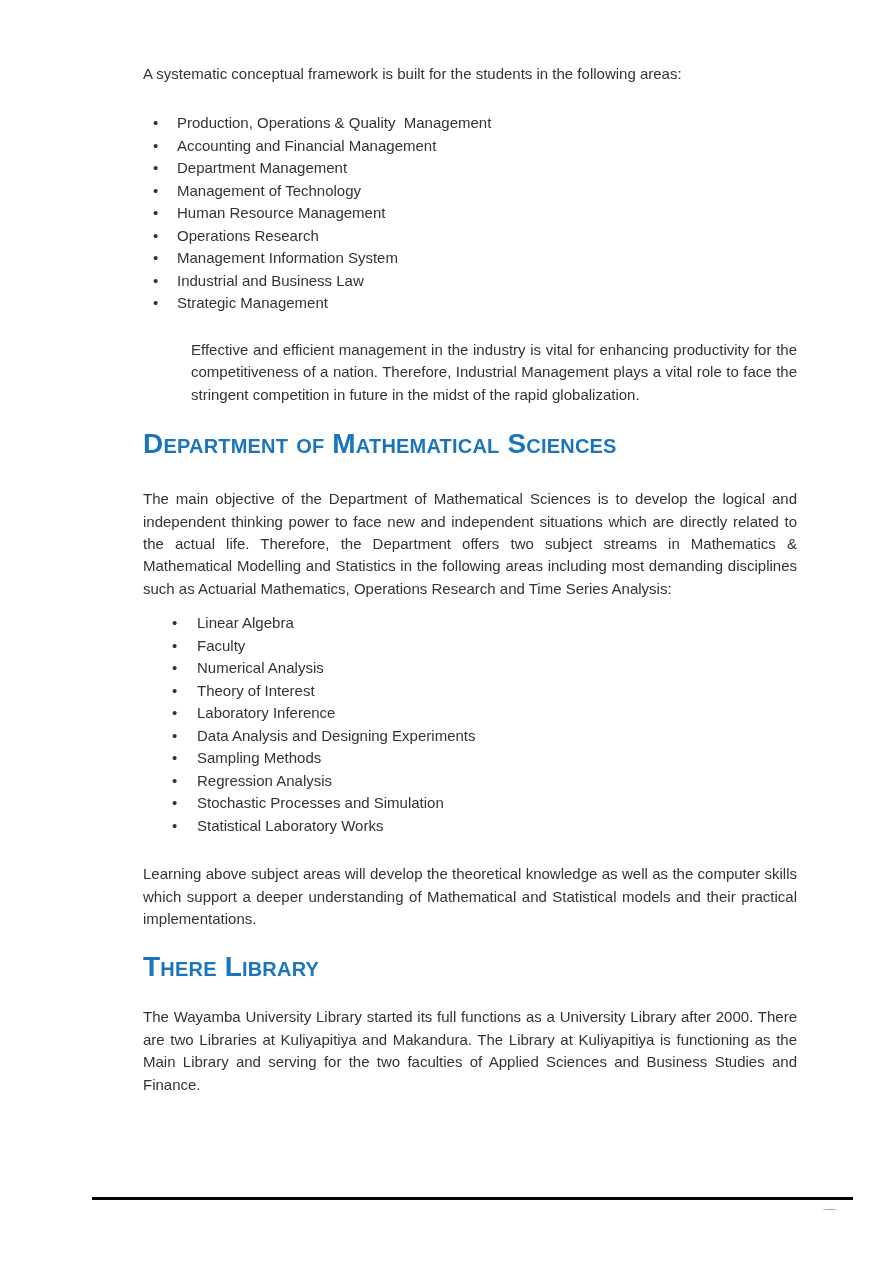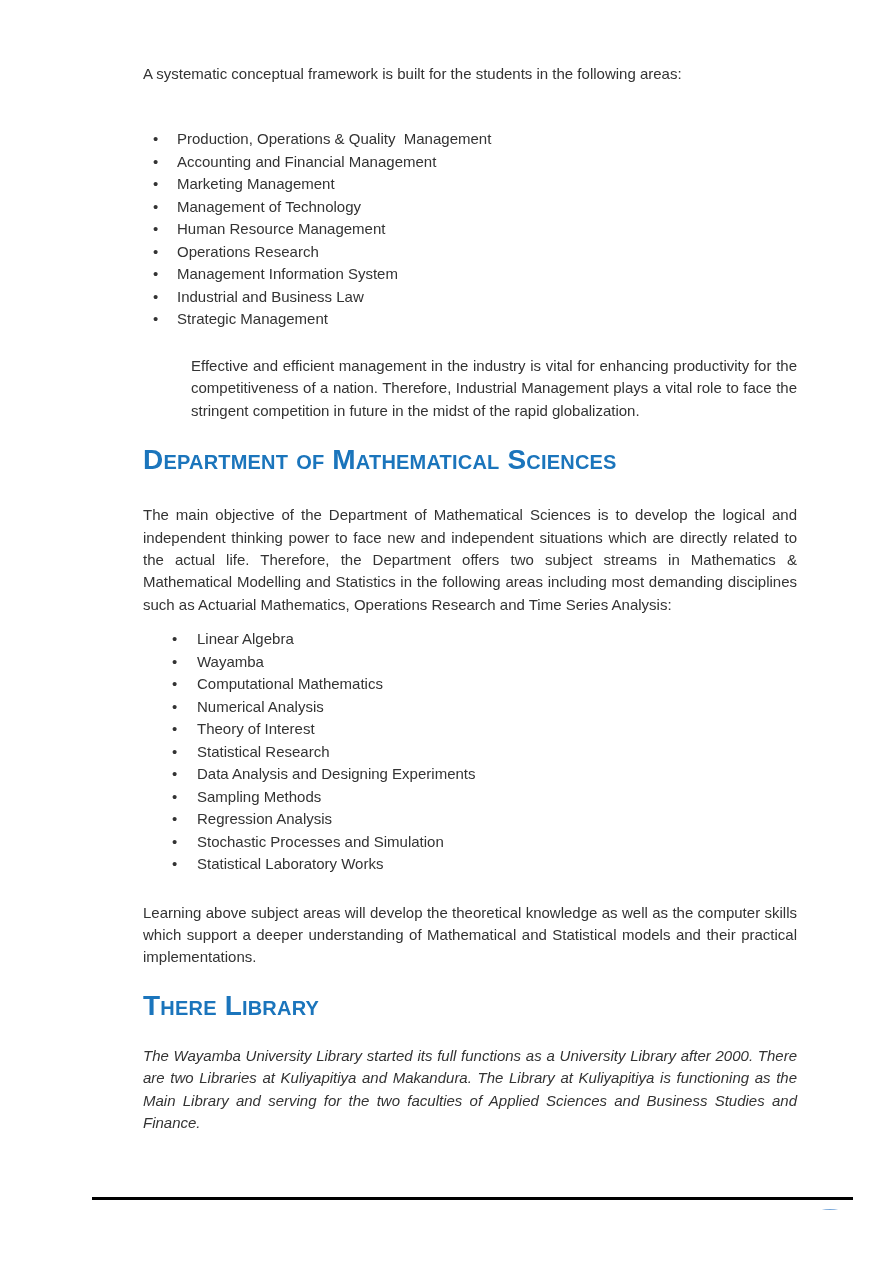--- a/index.html
+++ b/index.html
@@ -33,41 +33,41 @@
     position: relative;
     font-size: 15px;
     line-height: 22.5px;
     white-space: pre-wrap;
   }
   .bullet-list li::before {
     content: "\2022";
     position: absolute;
     font-size: 15px;
   }
-  #management-areas-list { margin-top: 43px; }
+  #management-areas-list { margin-top: 27px; }
   #management-areas-list li { padding-left: 34px; }
   #management-areas-list li::before { left: 10px; }
   #management-paragraph { margin-top: 24px; margin-left: 48px; }
   .section-heading {
     font-variant: small-caps;
     font-weight: bold;
     color: #1b75bc;
     font-size: 28px;
     line-height: 30px;
     margin: 0;
     letter-spacing: 0.2px;
   }
   #dept-math-heading { margin-top: 23px; }
   #dept-objective-paragraph { margin-top: 29px; }
   #math-subjects-list { margin-top: 12px; }
   #math-subjects-list li { padding-left: 54px; }
   #math-subjects-list li::before { left: 29px; }
   #learning-paragraph { margin-top: 26px; }
   #main-library-heading { margin-top: 22px; }
-  #library-paragraph { margin-top: 24px; font-style: italic; }
+  #library-paragraph { margin-top: 24px; }
   .footer-rule {
     position: absolute;
     left: 92px;
     top: 1197px;
     width: 761px;
     height: 3px;
     background: #000000;
   }
   .footer-text {
     position: absolute;
@@ -103,42 +103,41 @@
 <body>
 
 <div class="page">
   <div class="content">
 
     <p class="body-text" id="intro-paragraph">A systematic conceptual framework is built for the students in the following areas:</p>
 
     <ul class="bullet-list" id="management-areas-list">
         <li>Production, Operations &amp; Quality  Management</li>
         <li>Accounting and Financial Management</li>
-        <li>Marketing Management</li>
+        <li>Department Management</li>
         <li>Management of Technology</li>
         <li>Human Resource Management</li>
         <li>Operations Research</li>
         <li>Management Information System</li>
         <li>Industrial and Business Law</li>
         <li>Strategic Management</li>
       </ul>
 
     <p class="body-text justified" id="management-paragraph">Effective and efficient management in the industry is vital for enhancing productivity for the competitiveness of a nation. Therefore, Industrial Management plays a vital role to face the stringent competition in future in the midst of the rapid globalization.</p>
 
     <h2 class="section-heading" id="dept-math-heading">Department of Mathematical Sciences</h2>
 
     <p class="body-text justified" id="dept-objective-paragraph">The main objective of the Department of Mathematical Sciences is to develop the logical and independent thinking power to face new and independent situations which are directly related to the actual life.  Therefore, the Department offers two subject streams in Mathematics &amp; Mathematical Modelling and Statistics in the following areas including most demanding disciplines such as Actuarial Mathematics, Operations Research and Time Series Analysis:</p>
 
     <ul class="bullet-list" id="math-subjects-list">
         <li>Linear Algebra</li>
-        <li>Wayamba</li>
-        <li>Computational Mathematics</li>
+        <li>Faculty</li>
         <li>Numerical Analysis</li>
         <li>Theory of Interest</li>
-        <li>Statistical Research</li>
+        <li>Laboratory Inference</li>
         <li>Data Analysis and Designing Experiments</li>
         <li>Sampling Methods</li>
         <li>Regression Analysis</li>
         <li>Stochastic Processes and Simulation</li>
         <li>Statistical Laboratory Works</li>
       </ul>
 
     <p class="body-text justified" id="learning-paragraph">Learning above subject areas will develop the theoretical knowledge as well as the computer skills which support a deeper understanding of Mathematical and Statistical models and their practical implementations.</p>
 
     <h2 class="section-heading" id="main-library-heading">There Library</h2>

